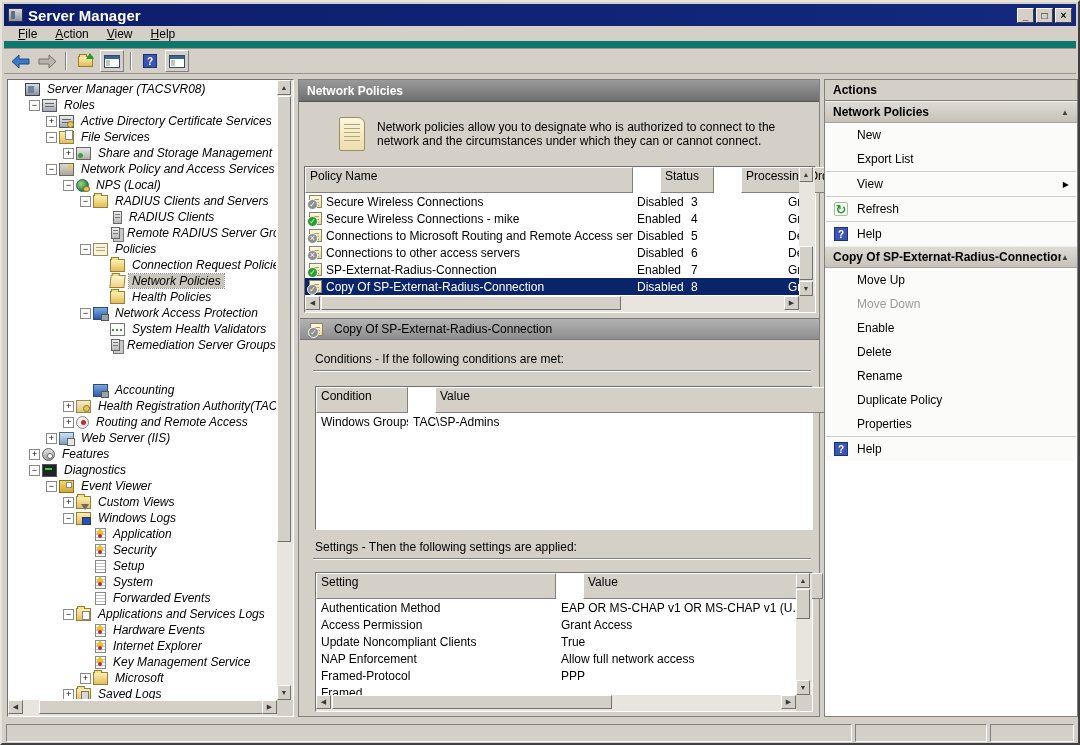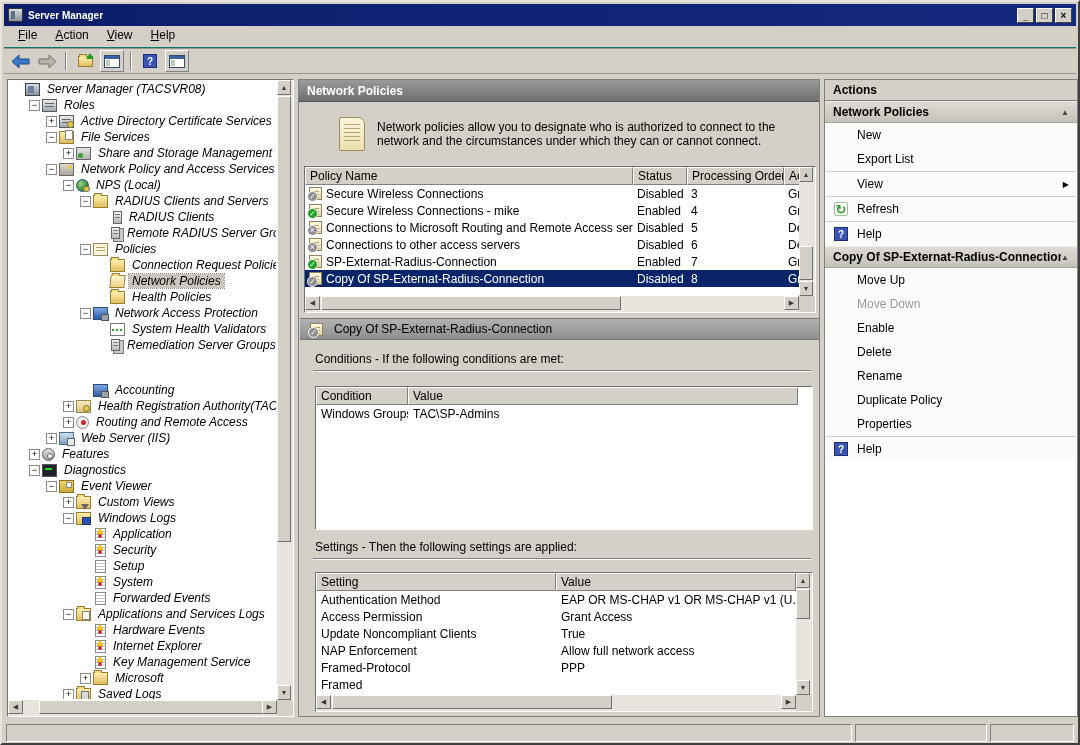--- a/index.html
+++ b/index.html
@@ -4,26 +4,26 @@
 <style>
   * { margin:0; padding:0; box-sizing:border-box; }
   html,body { width:1080px; height:745px; overflow:hidden; }
   body { font-family:"Liberation Sans","DejaVu Sans",sans-serif; font-size:12px; background:#d4d0c8; color:#000; }
   .window { position:absolute; inset:0; border:2px solid; border-color:#e8e4dc #404040 #404040 #e8e4dc; background:#d4d0c8; }
 
   
   .titlebar { position:absolute; left:2px; top:2px; right:2px; height:22px; background:linear-gradient(90deg,#0c1d6b,#14297e); display:flex; align-items:center; padding:0 4px; }
   .app-icon { width:15px; height:14px; margin-right:5px; background:linear-gradient(#d8dde2,#8d949c); border:1px solid #2f3338; position:relative; }
   .app-icon::before { content:""; position:absolute; left:2px; top:2px; right:7px; bottom:2px; background:#5a6f8a; }
-  .title { color:#fff; font-weight:bold; font-size:10px; flex:1; }
+  .title { color:#fff; font-weight:bold; font-size:15px; flex:1; }
   .winbtns { display:flex; gap:2px; }
   .winbtn { width:17px; height:15px; background:#d4d0c8; border:1px solid; border-color:#fff #404040 #404040 #fff; font-size:10px; font-weight:bold; text-align:center; line-height:13px; color:#000; }
 
   
-  .menubar { position:absolute; left:2px; top:24px; right:2px; height:22px; background:#d4d0c8; border-bottom:1px solid #0f766e; display:flex; align-items:flex-start; padding-left:6px; gap:2px; }
+  .menubar { position:absolute; left:2px; top:24px; right:2px; height:22px; background:#d4d0c8; border-bottom:7px solid #0f766e; display:flex; align-items:center; padding-left:6px; gap:2px; }
   .menu-item { padding:2px 8px; }
   .menu-item .u { text-decoration:underline; }
   .toolbar { position:absolute; left:2px; top:46px; right:2px; height:26px; background:#d4d0c8; border-top:1px solid #9a958c; border-bottom:1px solid #9a958c; display:flex; align-items:center; padding-left:4px; gap:3px; }
   .tb-btn { width:24px; height:22px; display:flex; align-items:center; justify-content:center; }
   .tb-btn.raised { border:1px solid; border-color:#fff #808080 #808080 #fff; background:#d4d0c8; }
   .tb-sep { width:2px; height:18px; border-left:1px solid #808080; border-right:1px solid #fff; margin:0 3px; }
   .export-ico { width:15px; height:11px; background:linear-gradient(#fdf0b0,#e2bd5e); border:1px solid #9c7e30; position:relative; }
   .export-ico::before { content:""; position:absolute; top:-3px; left:0; width:6px; height:2px; background:#f4dd86; border:1px solid #9c7e30; border-bottom:none; }
   .export-ico::after { content:""; position:absolute; right:-2px; top:-4px; width:0; height:0; border-left:4px solid transparent; border-right:4px solid transparent; border-bottom:6px solid #1f9e1f; }
   .tb-win { width:16px; height:13px; background:#fff; border:1px solid #2f4a6e; position:relative; }
@@ -104,21 +104,21 @@
   
   .center-pane { position:absolute; left:296px; top:77px; width:522px; height:638px; background:#d4d0c8; border:1px solid #808080; }
   .c-header { position:absolute; left:0; top:0; right:0; height:22px; background:linear-gradient(#9a9a9a,#6e6e6e); color:#fff; font-weight:bold; display:flex; align-items:center; padding-left:8px; border-bottom:1px solid #555; }
   .c-desc { position:absolute; left:0; top:22px; right:0; height:64px; display:flex; align-items:center; gap:12px; padding:0 10px 0 40px; }
   .desc-icon { width:26px; height:34px; background:linear-gradient(#fbf6de,#ecdfae); border:1px solid #9c9060; border-radius:2px 7px 2px 2px; position:relative; flex:none; }
   .desc-icon::before { content:""; position:absolute; left:4px; right:4px; top:6px; height:1px; background:#b3a670; box-shadow:0 4px 0 #b3a670, 0 8px 0 #b3a670, 0 12px 0 #b3a670, 0 16px 0 #b3a670; }
   .desc-text { width:440px; }
 
   .listbox { position:absolute; background:#fff; border:1px solid; border-color:#707070 #fff #fff #707070; }
   .policy-table { left:5px; top:86px; width:512px; height:147px; }
-  .hdr-row { display:flex; height:18px; }
+  .hdr-row { display:flex; height:26px;gap:27px; }
   .th { background:#d4d0c8; border-top:1px solid #fff; border-left:1px solid #fff; border-right:1px solid #808080; border-bottom:1px solid #808080; padding:1px 4px; white-space:nowrap; overflow:hidden; flex:none; }
   .prow { display:flex; height:17px; align-items:center; white-space:nowrap; }
   .prow .cell { padding:0 4px; overflow:hidden; flex:none; display:flex; align-items:center; height:17px; }
   .prow.sel { background:#0a246a; color:#fff; }
 
   .pscroll { width:13px; height:13px; background:linear-gradient(180deg,#fdf9e3,#e4d9a8); border:1px solid #8f845a; position:relative; margin-right:4px; flex:none; }
   .pscroll::before { content:""; position:absolute; left:2px; right:2px; top:3px; height:1px; background:#b0a060; box-shadow:0 3px 0 #b0a060, 0 6px 0 #b0a060; }
   .pscroll.check-green::after, .pscroll.check-gray::after, .pscroll.x-gray::after { position:absolute; left:-3px; bottom:-3px; width:9px; height:9px; color:#fff; border-radius:50%; font-size:8px; line-height:9px; text-align:center; border:1px solid #fff; }
   .pscroll.check-green::after { content:"✓"; background:#23a127; }
   .pscroll.check-gray::after { content:"✓"; background:#8f8f8f; }

